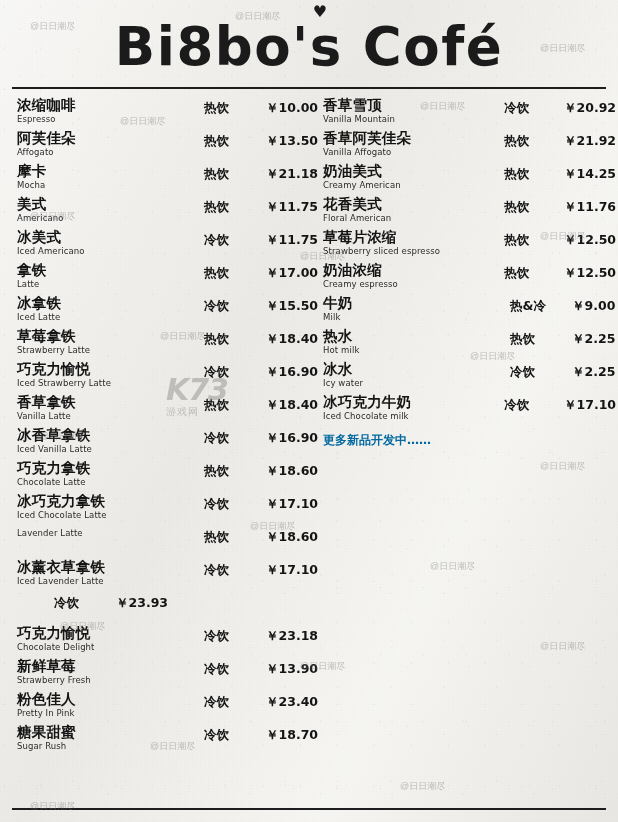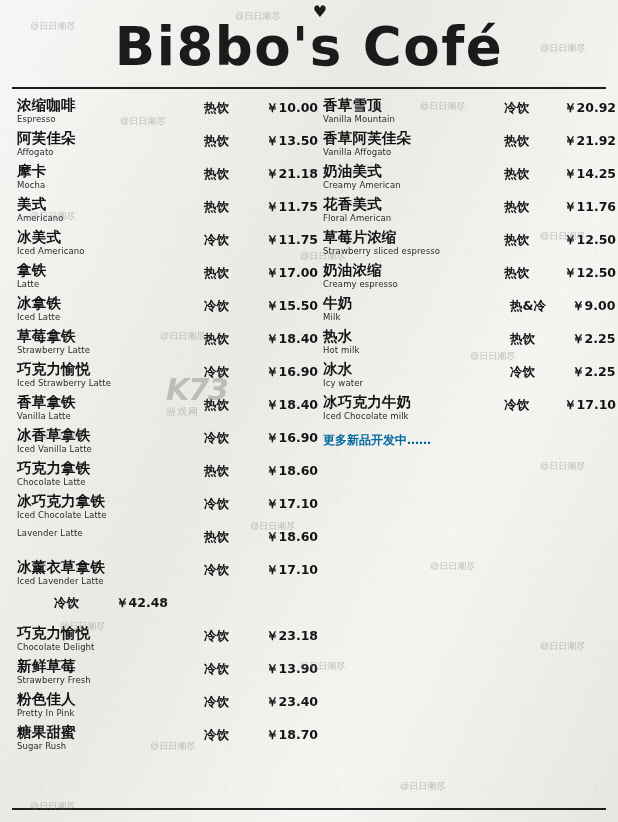--- a/index.html
+++ b/index.html
@@ -323,21 +323,21 @@
         <div class="names">
           <div class="zh">冰薰衣草拿铁</div>
           <div class="en">Iced Lavender Latte</div>
         </div>
         <div class="temp">冷饮</div>
         <div class="price">￥17.10</div>
       </div>
 
       <div class="row">
         <div class="temp">冷饮</div>
-        <div class="price">￥42.48</div>
+        <div class="price">￥23.93</div>
       </div>
 
       <div class="row">
         <div class="names">
           <div class="zh">巧克力愉悦</div>
           <div class="en">Chocolate Delight</div>
         </div>
         <div class="temp">冷饮</div>
         <div class="price">￥23.18</div>
       </div>

